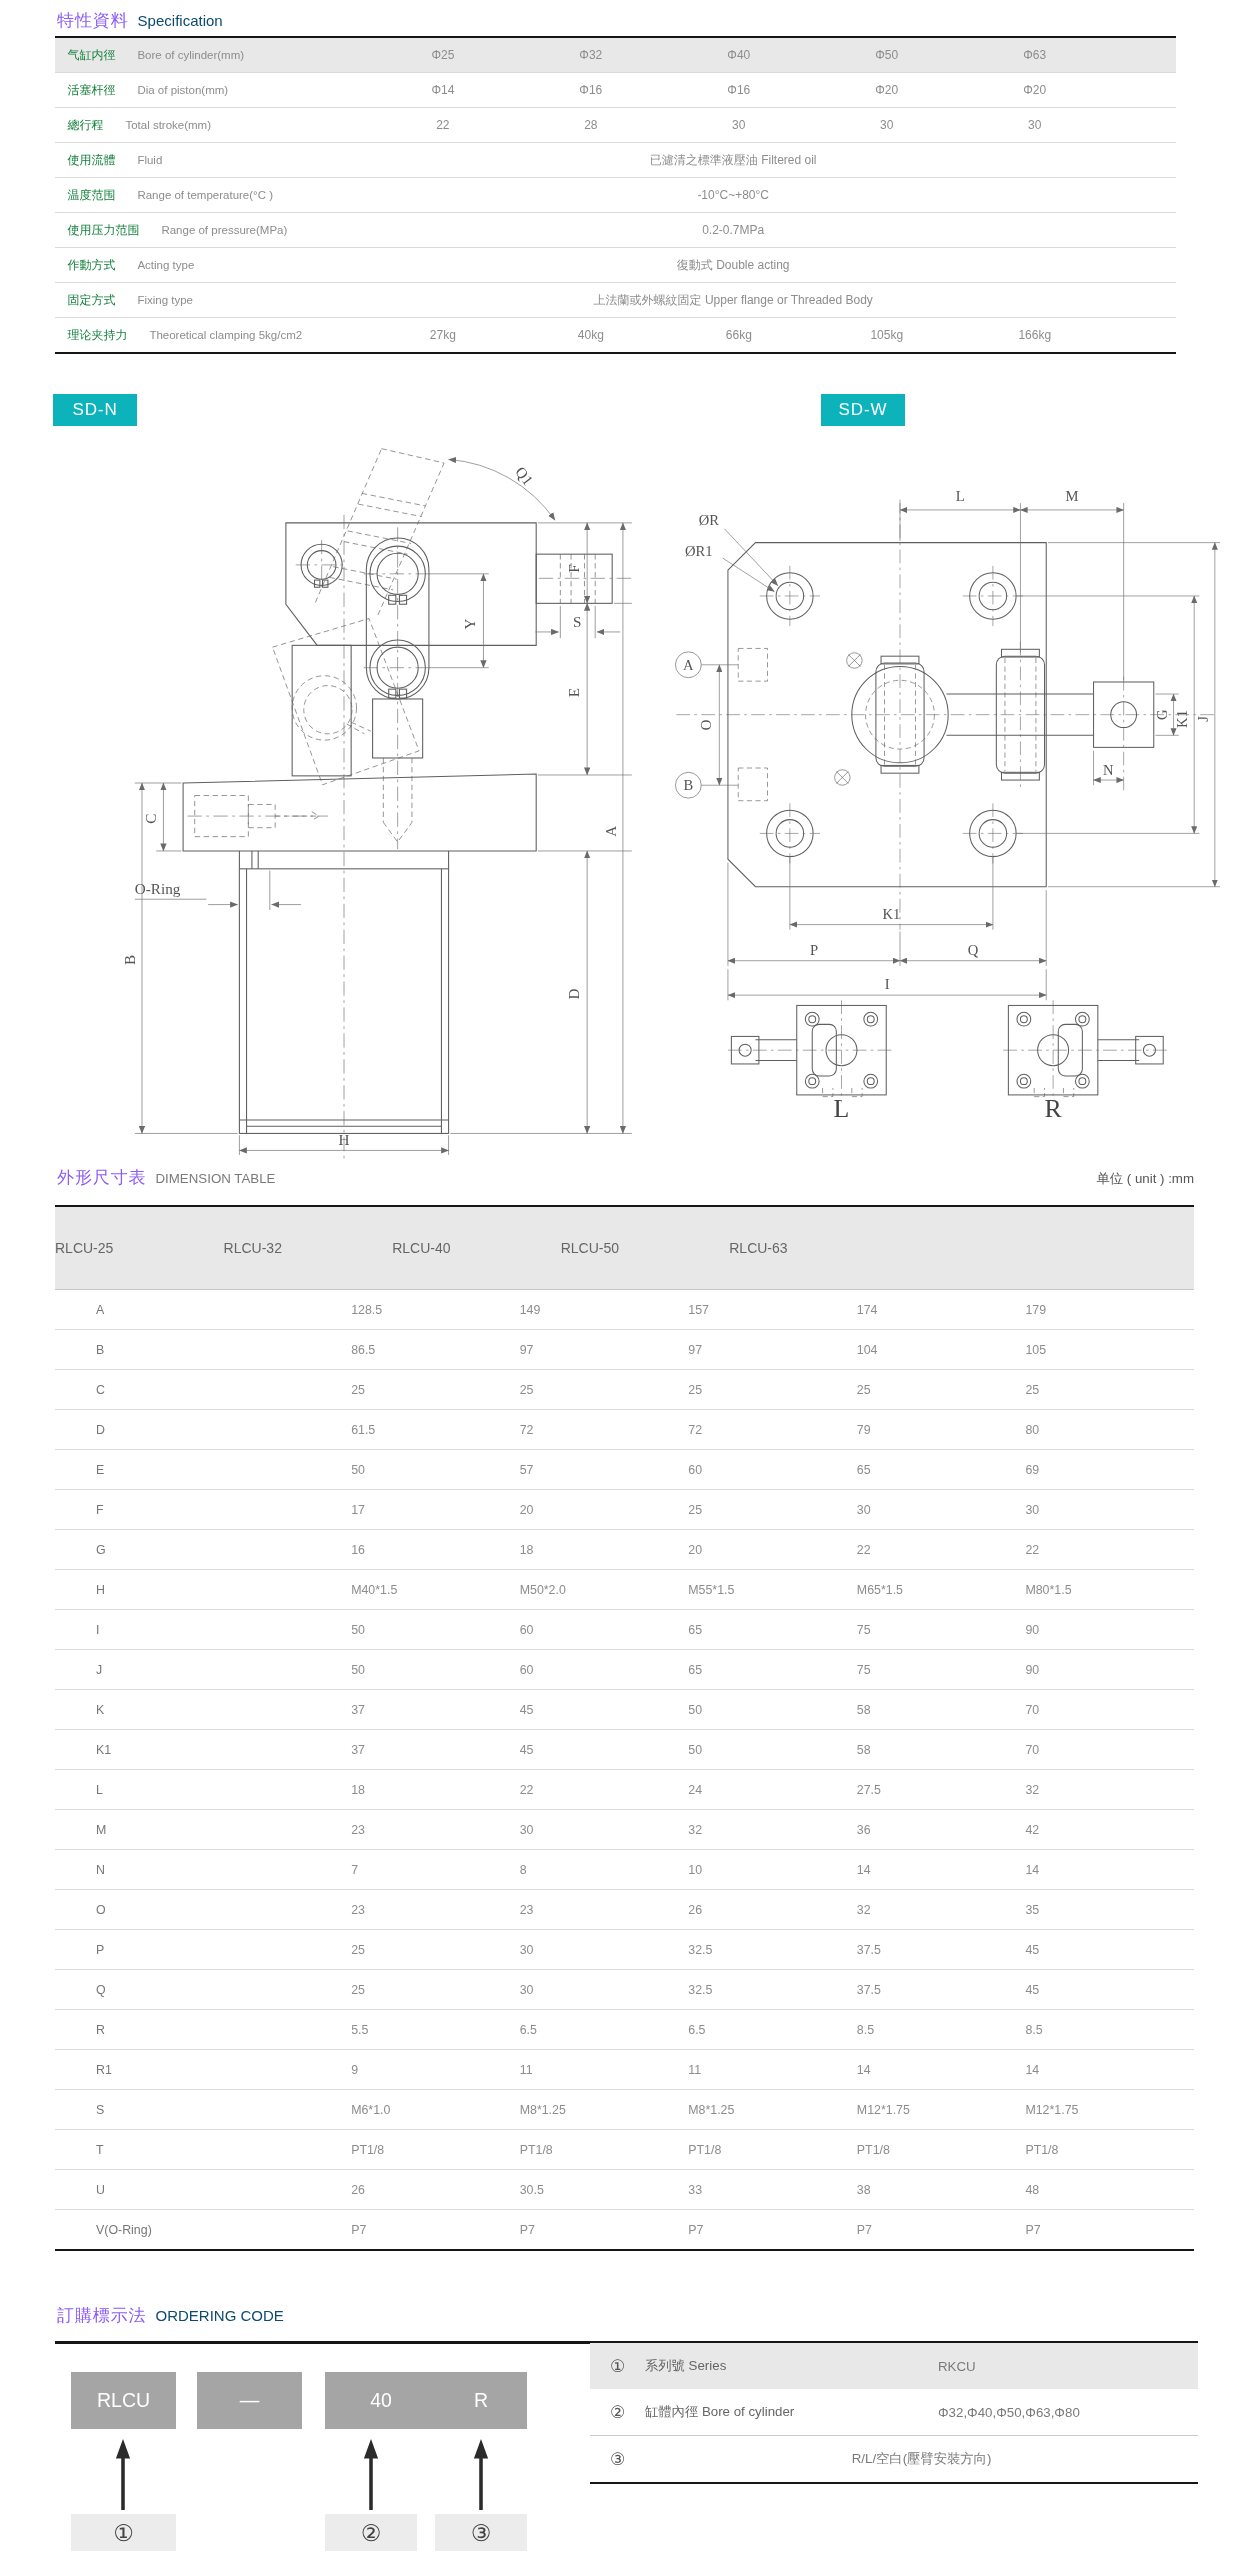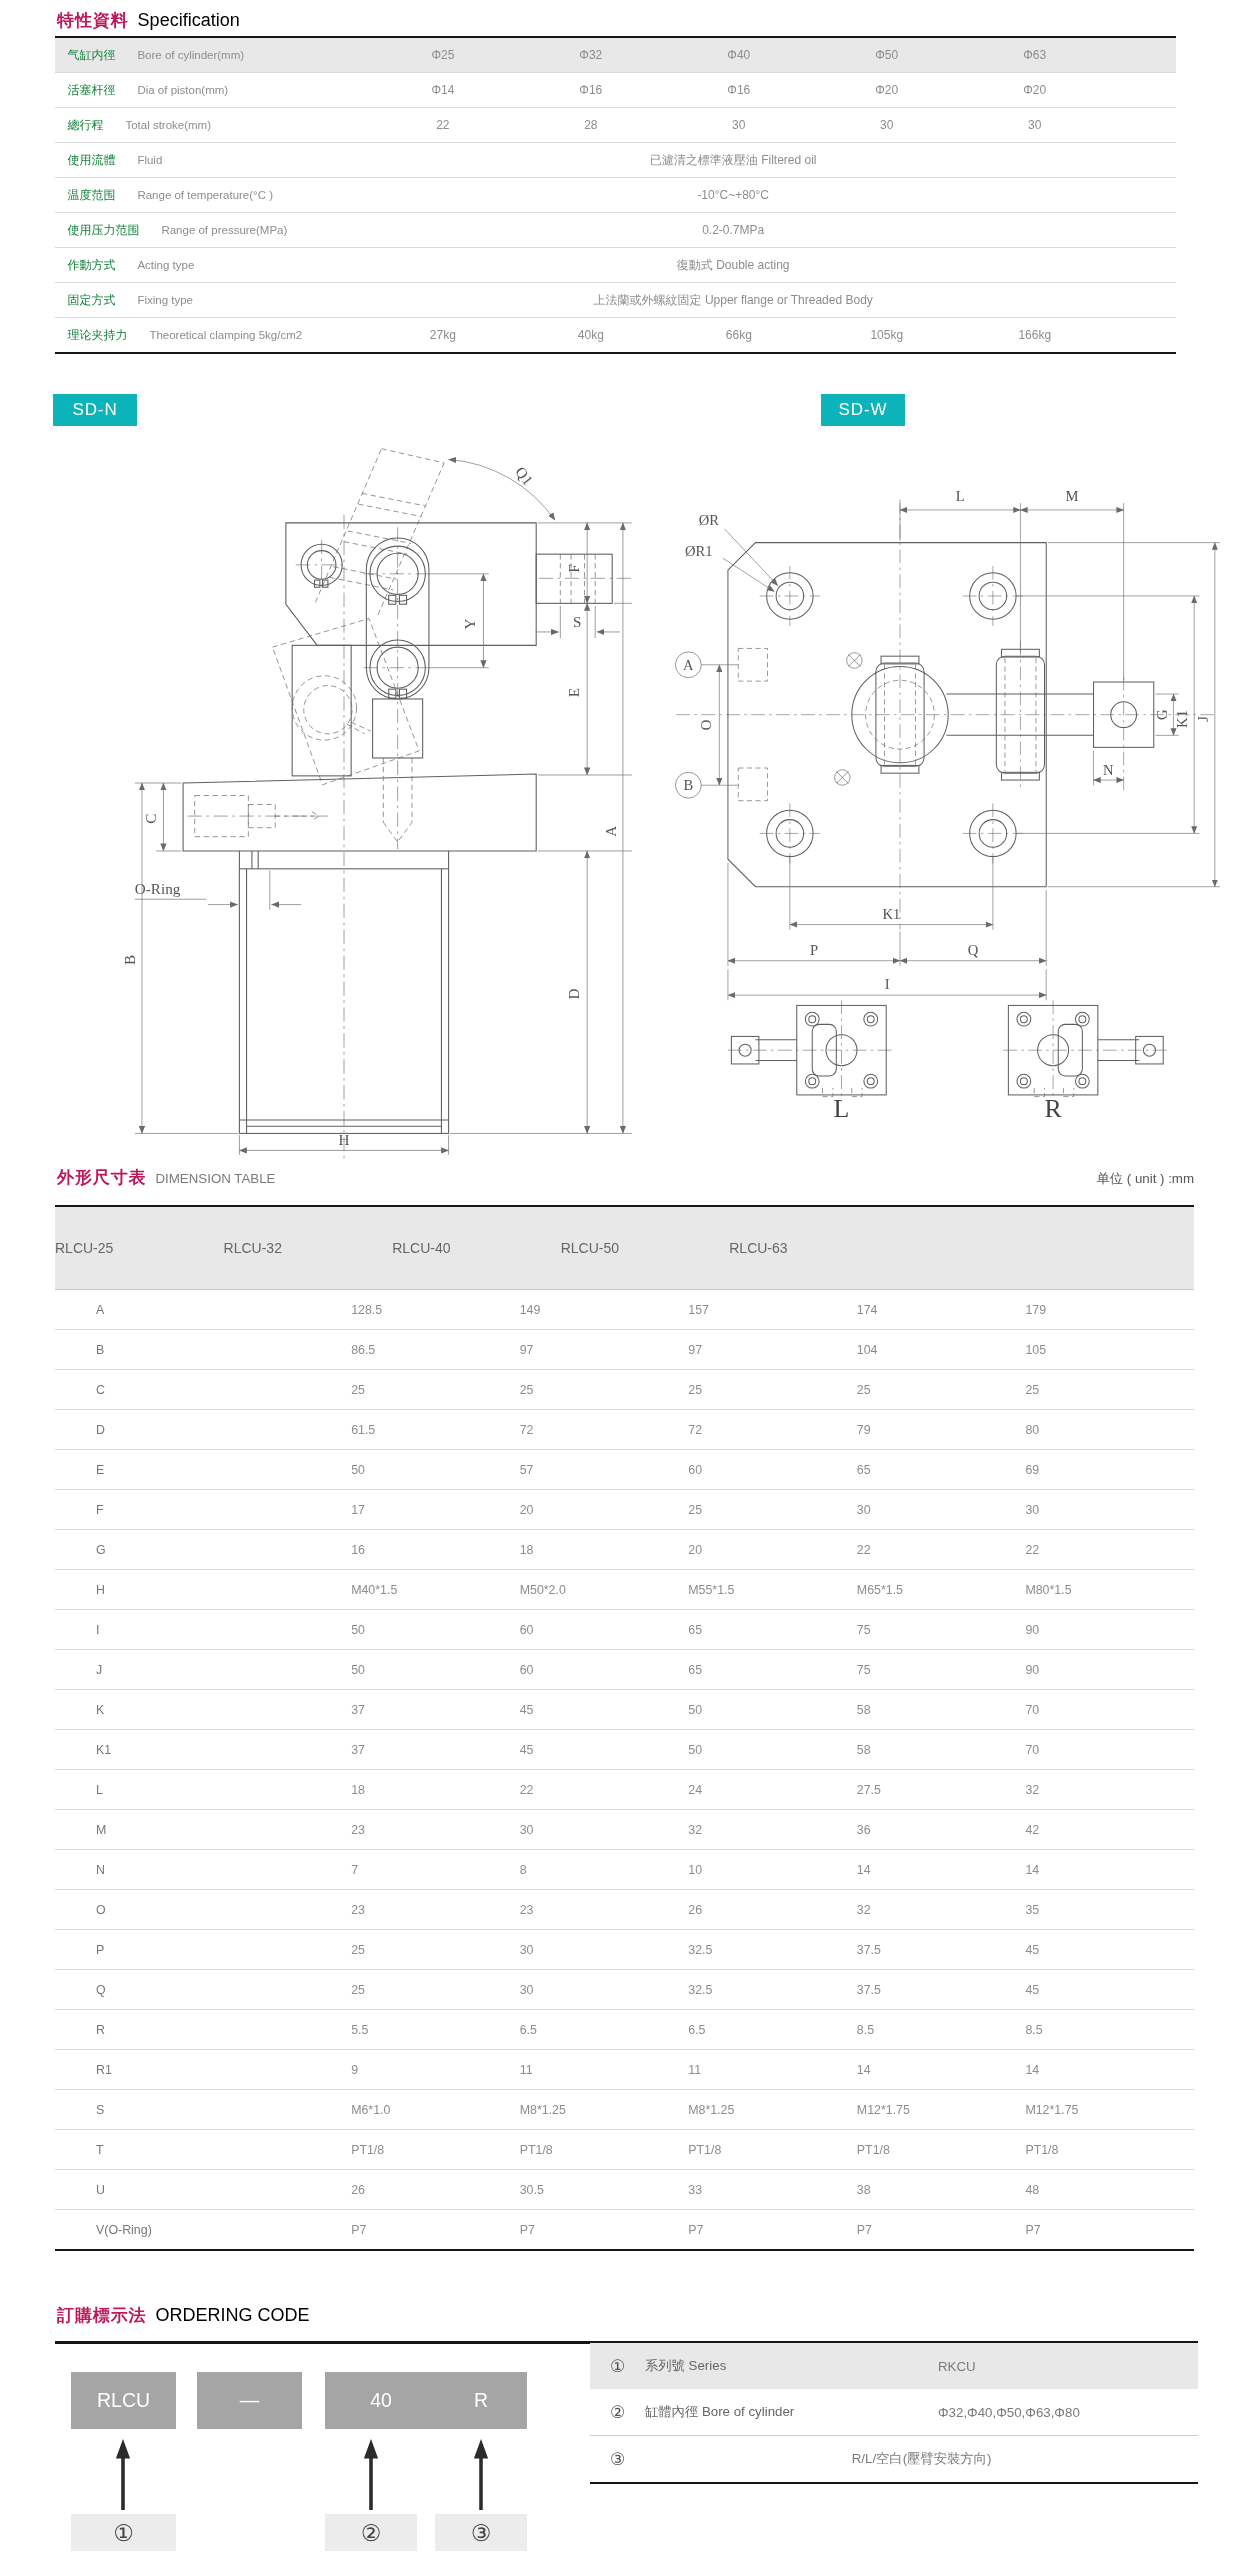--- a/index.html
+++ b/index.html
@@ -1,21 +1,21 @@
 <!DOCTYPE html>
 <html style="font-size:14px"><head>
 <meta charset="utf-8">
 <style>
   html,body{margin:0;padding:0;background:#ffffff;}
   .page{position:relative;width:1243px;height:2576px;background:#fff;overflow:hidden;
         font-family:"Liberation Sans",sans-serif;color:#666;}
   
   .sec-title{display:flex;align-items:baseline;gap:9px;}
-  .sec-title .zh{font-size:17px;font-weight:bold;color:#be185d;letter-spacing:0.9px;}
-  .sec-title .en{font-size:18px;color:#000000;}
+  .sec-title .zh{font-size:17px;font-weight:normal;color:#8b5cf6;letter-spacing:0.9px;}
+  .sec-title .en{font-size:15px;color:#0c4a6e;}
   #dim-head .en{font-size:13.3px;color:#7a7a7a;}
   .unit{font-size:13.3px;color:#555;}
 
   
   #spec-title{position:absolute;left:57px;top:9px;}
   #spec-table{position:absolute;left:55px;top:36px;width:1121px;
               border-top:2.7px solid #161616;border-bottom:2.7px solid #161616;}
   .s-row{display:flex;align-items:center;height:34px;border-bottom:0.9px solid #dadada;font-size:12px;}
   .s-row:last-child{border-bottom:none;}
   .s-head{background:#e8e8e8;}

